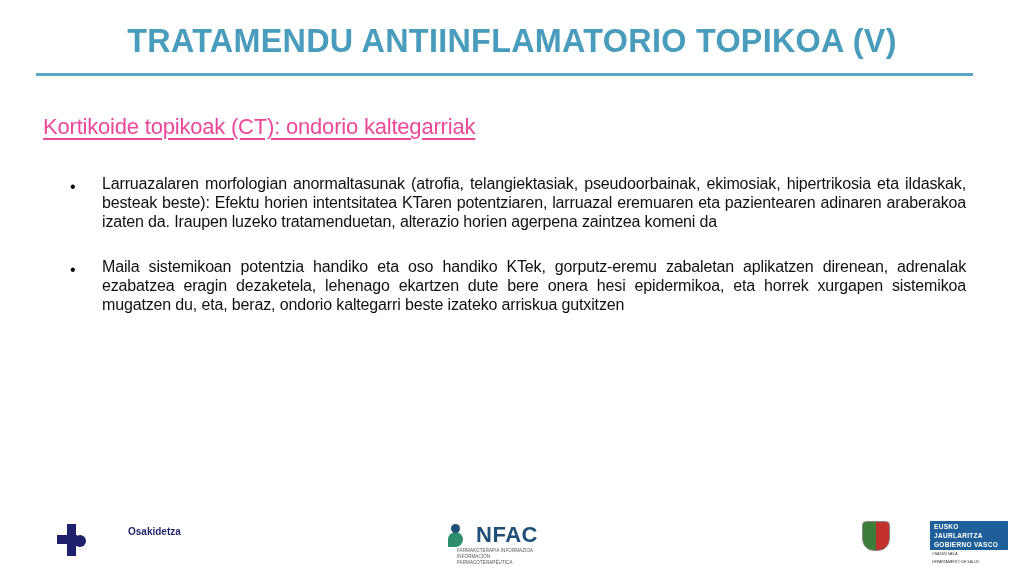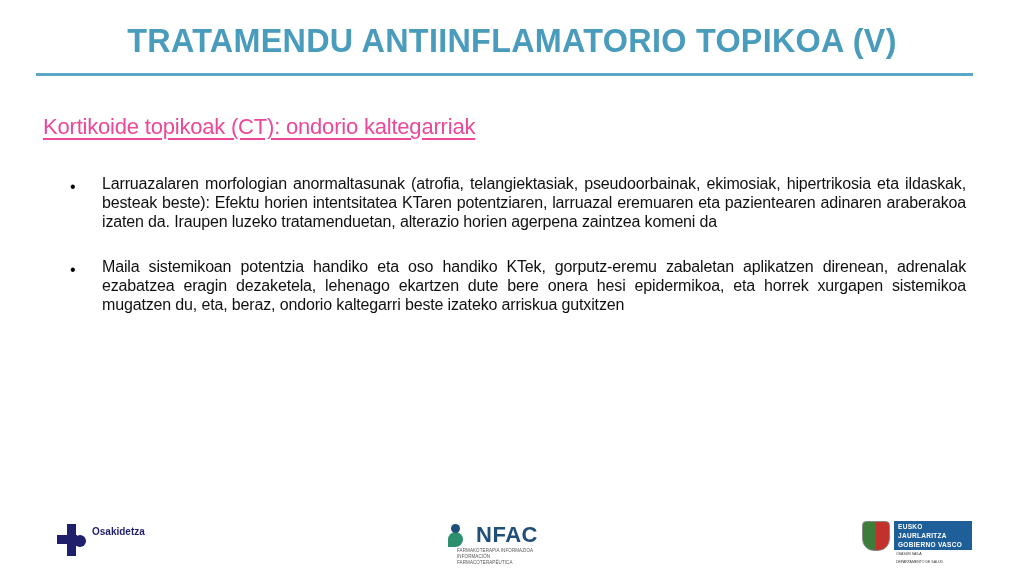--- a/index.html
+++ b/index.html
@@ -23,21 +23,21 @@
   }
   .bullets { position: absolute; left: 70px; top: 174px; width: 896px; }
   .bullet { display: flex; margin-bottom: 26px; }
   .bullet-dot {
     width: 32px; flex: none; font-size: 16px; line-height: 25.5px; color: #000;
   }
   .bullet-text {
     flex: 1; font-size: 16px; line-height: 19px; color: #111; text-align: justify;
     font-family: "Liberation Sans", sans-serif; letter-spacing: -0.15px;
   }
-  .logo { position: absolute; }
+  .logo { position: absolute; gap: 36px; }
   .osak { left: 57px; top: 524px; display: flex; align-items: flex-start; }
   .osak-mark { position: relative; width: 32px; height: 32px; }
   .osak-mark .v { position: absolute; left: 10px; top: 0; width: 9px; height: 32px; background: #1f1f6b; }
   .osak-mark .h { position: absolute; left: 0; top: 11px; width: 20px; height: 9px; background: #1f1f6b; }
   .osak-mark .c { position: absolute; left: 17px; top: 11px; width: 12px; height: 12px; border-radius: 50%; background: #1f1f6b; }
   .osak-text { font-size: 10px; font-weight: bold; color: #1f1f6b; margin-left: 3px; margin-top: 2px; }
   .infac { left: 448px; top: 522px; width: 90px; }
   .infac-row { display: flex; align-items: center; }
   .infac-i { width: 16px; height: 22px; position: relative; }
   .infac-i .dot { position: absolute; left: 3px; top: 0; width: 9px; height: 9px; border-radius: 50%; background: #1f4e79; }

